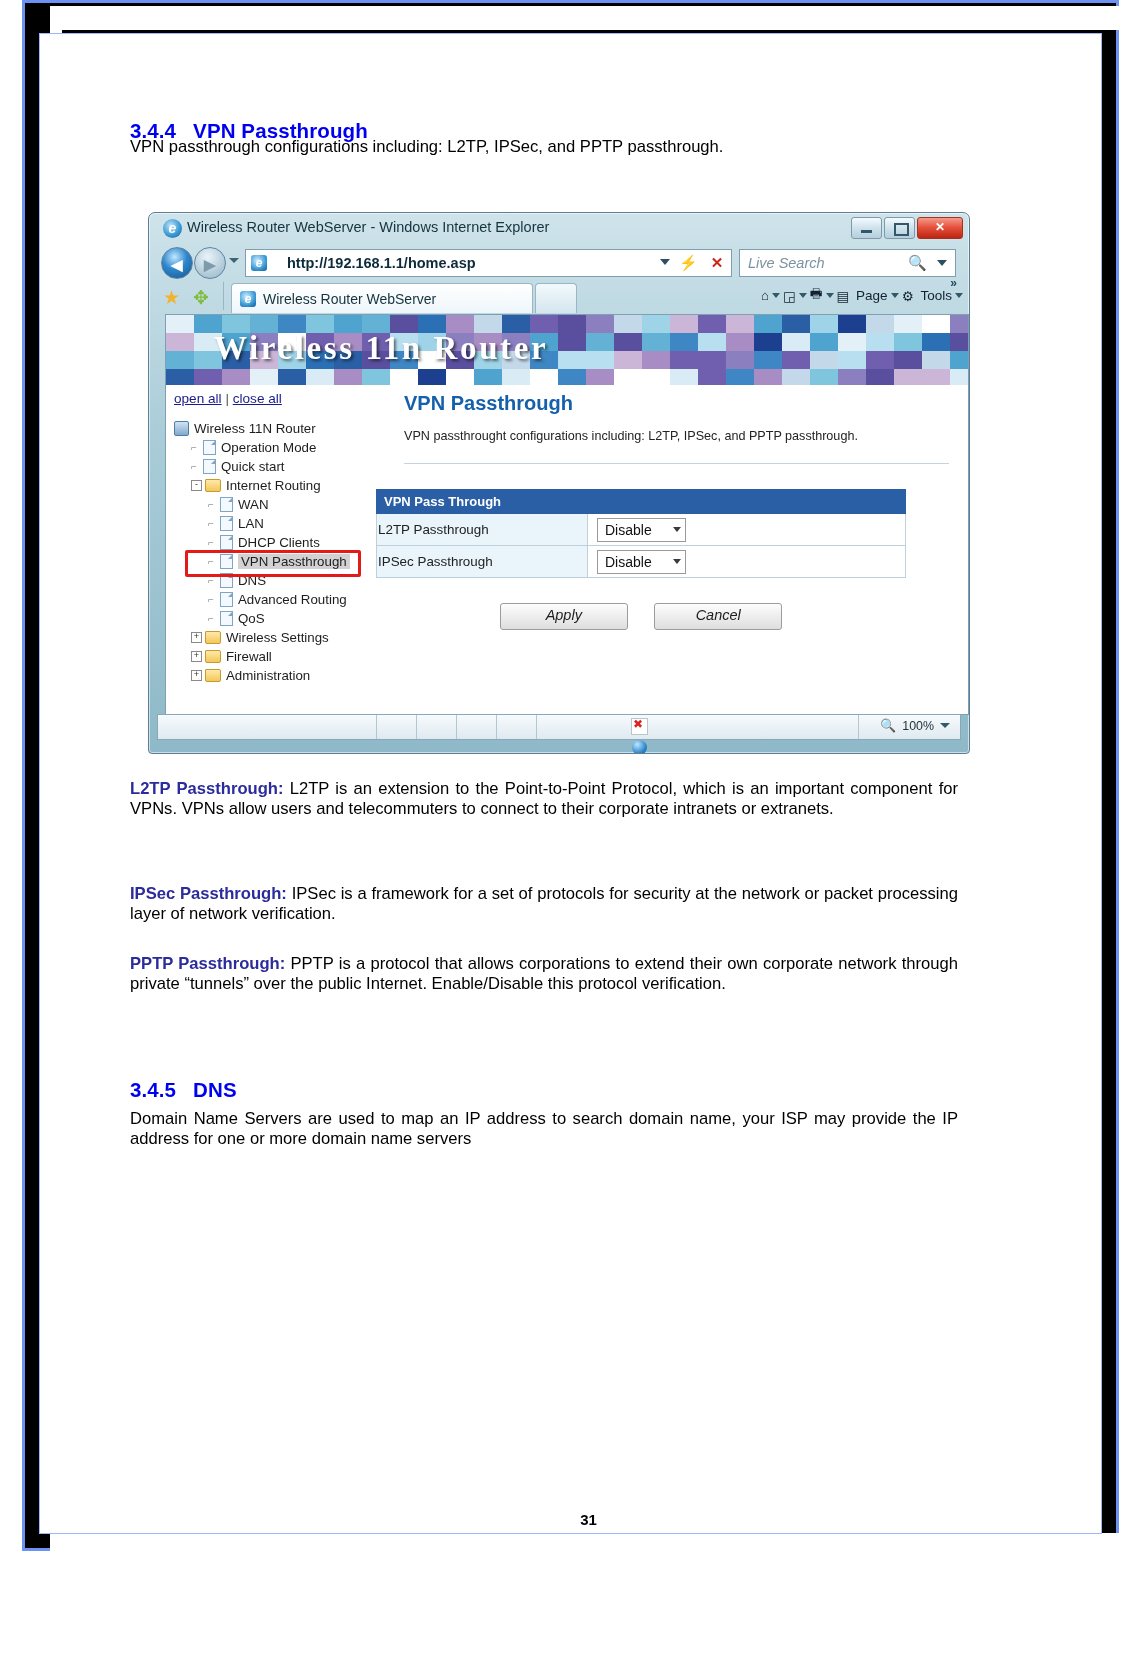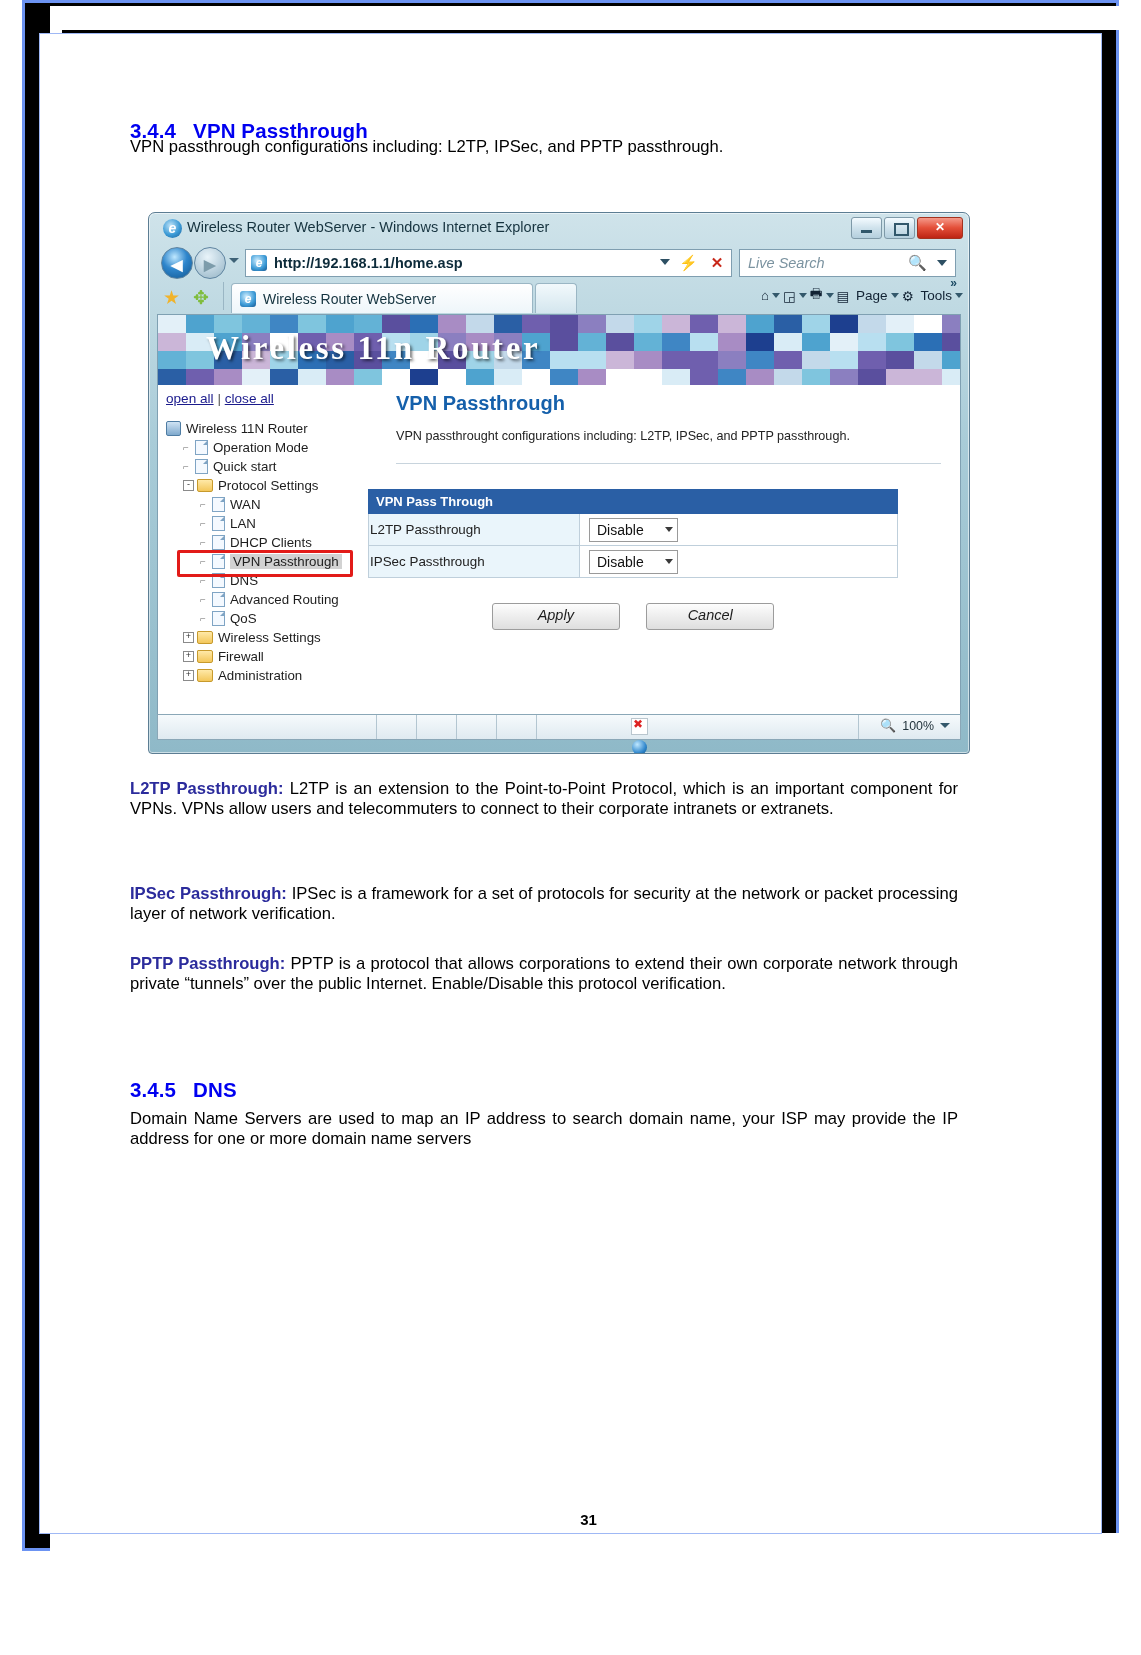--- a/index.html
+++ b/index.html
@@ -97,21 +97,21 @@
     border-left:5px solid transparent;border-right:5px solid transparent;border-top:5px solid #3e6277;}
   .addr{
     position:absolute;left:96px;top:5px;width:430px;height:26px;
     background:#fff;border:1px solid #7f9eb0;display:flex;align-items:center;
   }
   .addr .favicon{
     margin-left:5px;width:16px;height:16px;border-radius:3px;
     background:radial-gradient(circle at 40% 35%,#cfeeff 0%,#3b9ad6 60%,#14558f 100%);
     color:#fff;font-size:12px;font-style:italic;font-weight:bold;text-align:center;line-height:16px;
   }
-  .addr .url{margin-left:7px;font-size:14.5px;color:#0d2b3a;white-space:nowrap;font-weight:bold;}
+  .addr .url{margin-left:20px;font-size:14.5px;color:#0d2b3a;white-space:nowrap;font-weight:bold;}
   .addr .drop{
     position:absolute;right:6px;top:9px;width:0;height:0;
     border-left:5px solid transparent;border-right:5px solid transparent;border-top:6px solid #2d4f63;
   }
   .refresh,.stopx{
     position:absolute;top:5px;height:26px;width:28px;background:#fff;border:1px solid #7f9eb0;
     border-left:none;text-align:center;line-height:25px;font-size:15px;font-weight:bold;
   }
   .refresh{left:526px;color:#1f72c0;}
   .stopx{left:554px;color:#c8281a;}
@@ -145,21 +145,21 @@
     background:linear-gradient(180deg,#f2f9fc 0%,#d4e6ee 100%);
     border:1px solid #9ab6c4;border-bottom:none;border-radius:4px 4px 0 0;
   }
   .cmdbar{position:absolute;right:6px;top:4px;display:flex;align-items:center;gap:3px;font-size:13.5px;color:#123;}
   .cmdbar .ci{display:flex;align-items:center;gap:3px;}
   .cmdbar .car{width:0;height:0;border-left:4px solid transparent;border-right:4px solid transparent;border-top:5px solid #33586b;}
   .chev{position:absolute;right:6px;top:-8px;font-size:12px;color:#1b4a63;font-weight:bold;}
 
   
   .page{
-    position:absolute;left:8px;top:101px;width:802px;height:399px;background:#fff;
+    position:absolute;left:16px;top:101px;width:802px;height:399px;background:#fff;
     border:1px solid #7fa0b2;overflow:hidden;
   }
   .banner{position:absolute;left:0;top:0;width:802px;height:70px;overflow:hidden;}
   .banner .mos{position:absolute;display:block;}
   .banner-title{
     position:absolute;left:48px;top:15px;font-size:33px;font-weight:bold;
     color:#ffffff;font-family:"Liberation Serif", serif;letter-spacing:2.6px;
     text-shadow:2px 2px 3px rgba(0,0,0,.55);
   }
   .rsidebar{position:absolute;left:0;top:70px;width:205px;height:329px;background:#fff;}
@@ -438,21 +438,21 @@
                   <span class="lbl">Operation Mode</span>
                 </div>
                 <div class="tnode" style="padding-left:19px;">
                   <span style="display:inline-block;width:12px;color:#999;font-size:10px;">⌐</span>
                   <span class="ico-doc"></span>
                   <span class="lbl">Quick start</span>
                 </div>
                 <div class="tnode" style="padding-left:19px;">
                   <span class="expander">-</span>
                   <span class="ico-folder"></span>
-                  <span class="lbl">Protocol Settings</span>
+                  <span class="lbl">Internet Routing</span>
                 </div>
                 <div class="tnode" style="padding-left:36px;">
                   <span style="display:inline-block;width:12px;color:#999;font-size:10px;">⌐</span>
                   <span class="ico-doc"></span>
                   <span class="lbl">WAN</span>
                 </div>
                 <div class="tnode" style="padding-left:36px;">
                   <span style="display:inline-block;width:12px;color:#999;font-size:10px;">⌐</span>
                   <span class="ico-doc"></span>
                   <span class="lbl">LAN</span>

